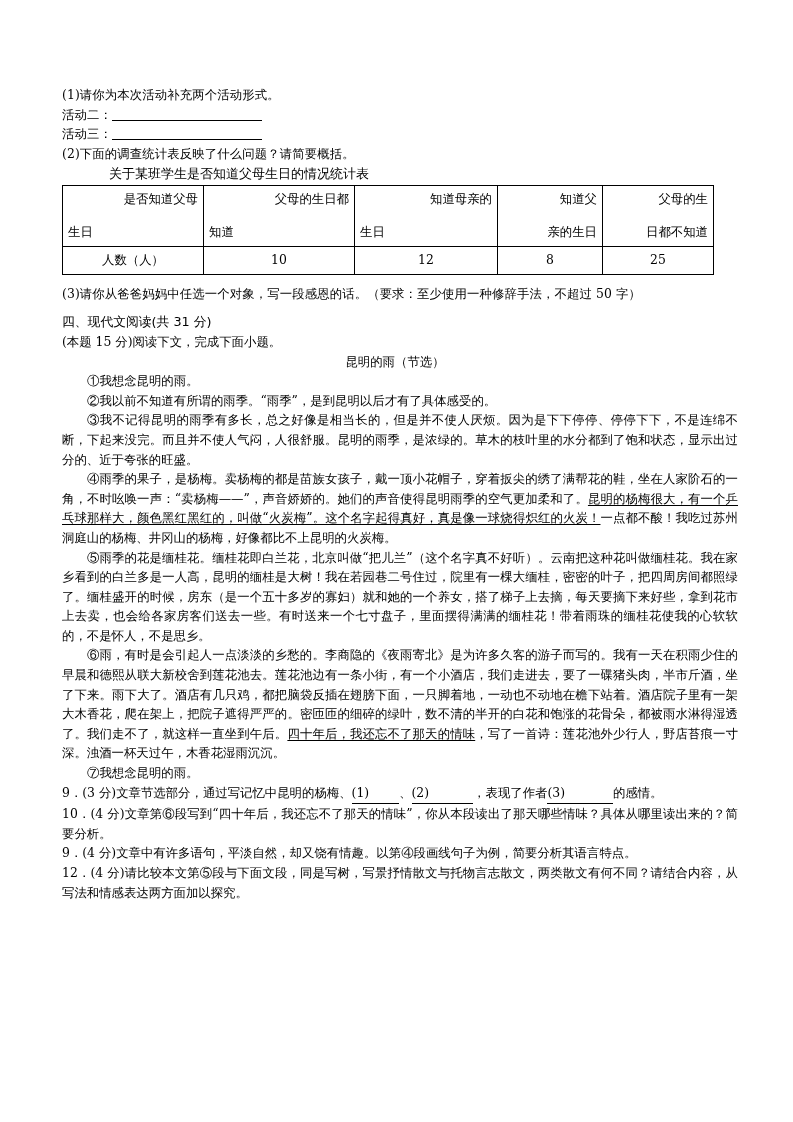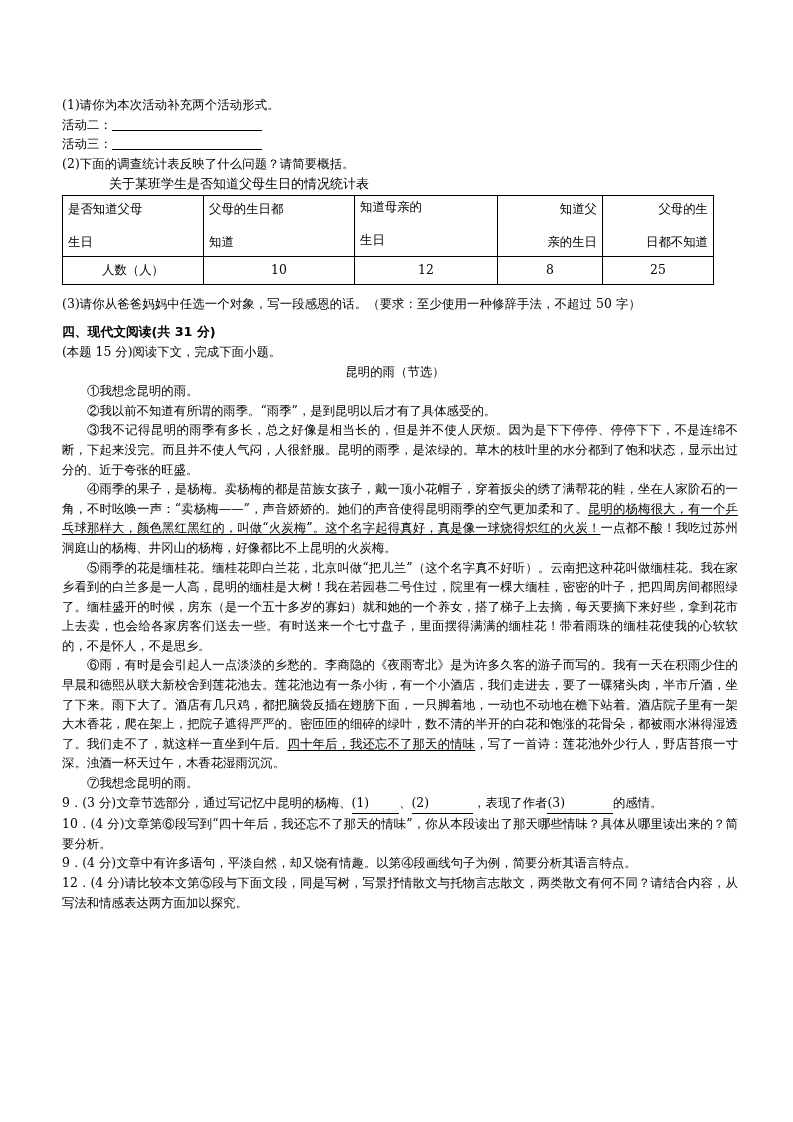--- a/index.html
+++ b/index.html
@@ -18,21 +18,21 @@
   .page {
     position: absolute;
     left: 0; top: 0;
     width: 793px;
     height: 1122px;
     padding: 0;
   }
   .content {
     position: absolute;
     left: 62px;
-    top: 95px;
+    top: 85px;
     width: 676px;
   }
 
   
   .line {
     font-size: 12.4px;
     line-height: 19.6px;
     text-align: justify;
     text-justify: inter-character;
     margin: 0;
@@ -83,41 +83,41 @@
   table.stat td {
     border: 1px solid #000;
     font-size: 12.4px;
     line-height: 19.4px;
     padding: 3px 5px 4px 5px;
     vertical-align: top;
   }
   table.stat td.hdr {
     height: 41px;
   }
-  table.stat td.hdr .l1 { display: block; text-align: left; }
+  table.stat td.hdr .l1 { display: block; text-align: right; }
   table.stat td.hdr .l2 { display: block; text-align: left; margin-top: 14px; }
   table.stat td.hdr.ctr .l1,
   table.stat td.hdr.ctr .l2 { text-align: right; }
   table.stat td.val {
     text-align: center;
     height: 21px;
     padding-top: 3px;
     padding-bottom: 3px;
   }
   .col1 { width: 130px; }
   .col2 { width: 140px; }
-  .col3 { width: 132px; font-family: Liberation Mono, monospace; }
+  .col3 { width: 132px; }
   .col4 { width: 94px; }
   .col5 { width: 100px; }
 
   
   .sec-head {
     font-size: 12.8px;
     line-height: 19.6px;
-    font-weight: bold;
+    font-weight: normal;
     margin: 0;
     font-family: "DejaVu Sans", "Liberation Sans", sans-serif;
   }
   .sec-sub {
     font-size: 12.4px;
     line-height: 19.6px;
     margin: 0;
   }
   .article-title {
     font-size: 12.4px;

